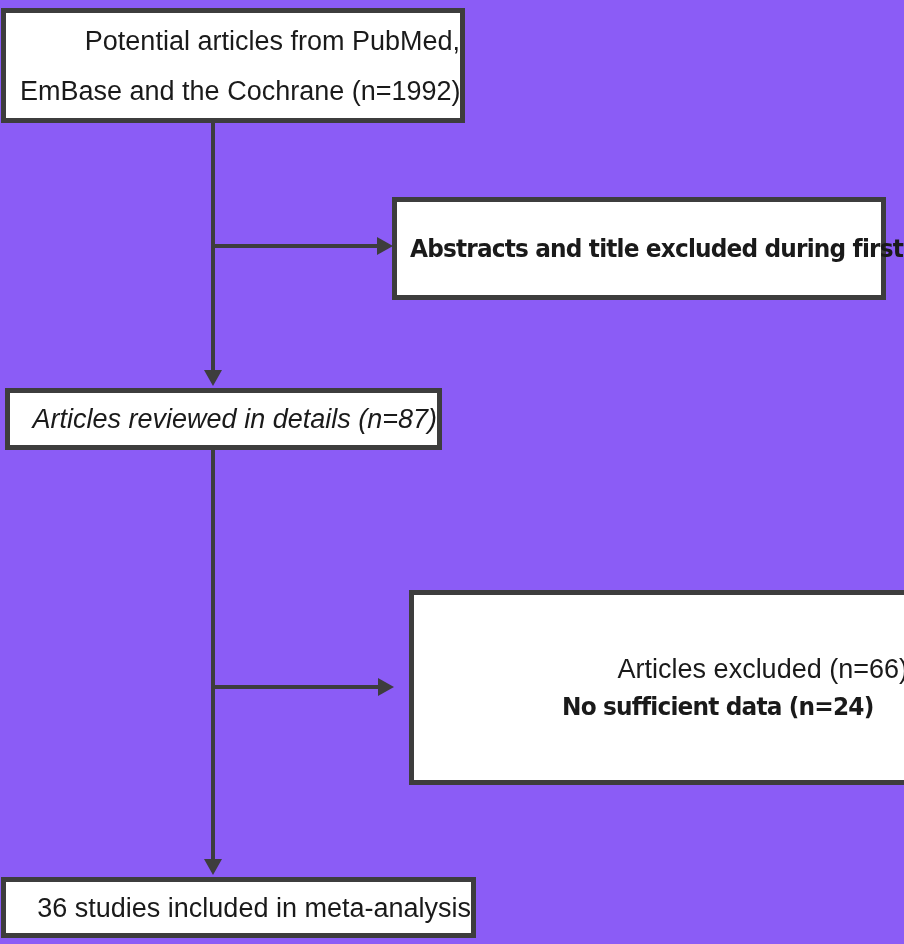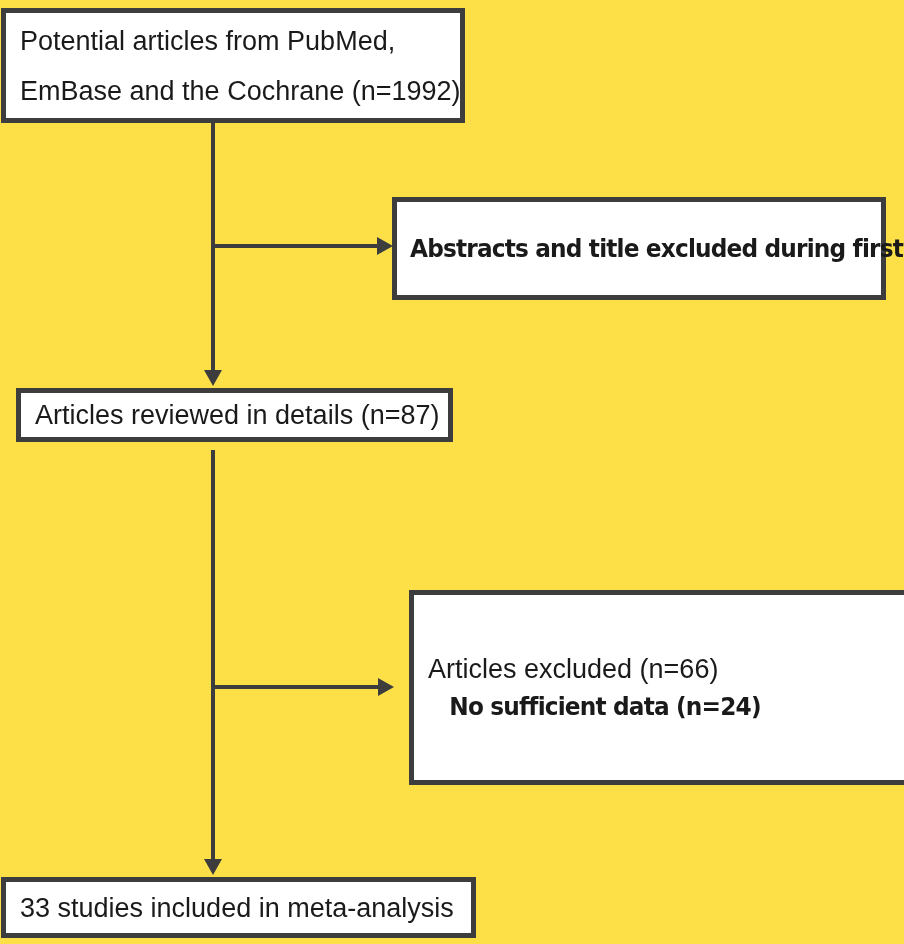--- a/index.html
+++ b/index.html
@@ -5,24 +5,25 @@
 <style>
   html, body {
     margin: 0;
     padding: 0;
     background: #ffffff;
   }
   #canvas {
     position: relative;
     width: 904px;
     height: 944px;
-    background: #fde047;
+    background: #8b5cf6;
     overflow: hidden;
     font-family: "Liberation Sans", sans-serif;
     color: #1a1a1a;
+    text-align: right;
   }
 
   
   .node {
     position: absolute;
     box-sizing: border-box;
     background: #ffffff;
     border: 5px solid #3d3d3d;
     display: flex;
     flex-direction: column;
@@ -46,21 +47,21 @@
     transform-origin: left center;
   }
   .node .line.indent { padding-left: 38px; }
 
   
   #box-sources   { left: 1px;   top: 8px;   width: 464px; height: 115px; }
   #box-sources .line { line-height: 50px; }
 
   #box-excl1     { left: 392px; top: 197px; width: 494px; height: 103px; }
 
-  #box-reviewed  { left: 16px;   top: 388px; width: 437px; height: 54px;  }
+  #box-reviewed  { left: 5px;   top: 388px; width: 437px; height: 62px; font-style: italic;  }
 
   #box-excl2     { left: 393px; top: 590px; width: 504px; height: 195px; margin-left: 16px; }
 
   #box-included  { left: 1px;   top: 877px; width: 475px; height: 61px;  }
 
   
   .vline {
     position: absolute;
     width: 4px;
     background: #3d3d3d;
@@ -131,16 +132,16 @@
   <div class="node" id="box-reviewed">
     <div class="line">Articles reviewed in details (n=87)</div>
   </div>
 
   <div class="node" id="box-excl2">
     <div class="line">Articles excluded (n=66)</div>
     <div class="line alt indent">No sufficient data (n=24)</div>
   </div>
 
   <div class="node" id="box-included">
-    <div class="line">33 studies included in meta-analysis</div>
+    <div class="line">36 studies included in meta-analysis</div>
   </div>
 
 </div>
 
 </body></html>

